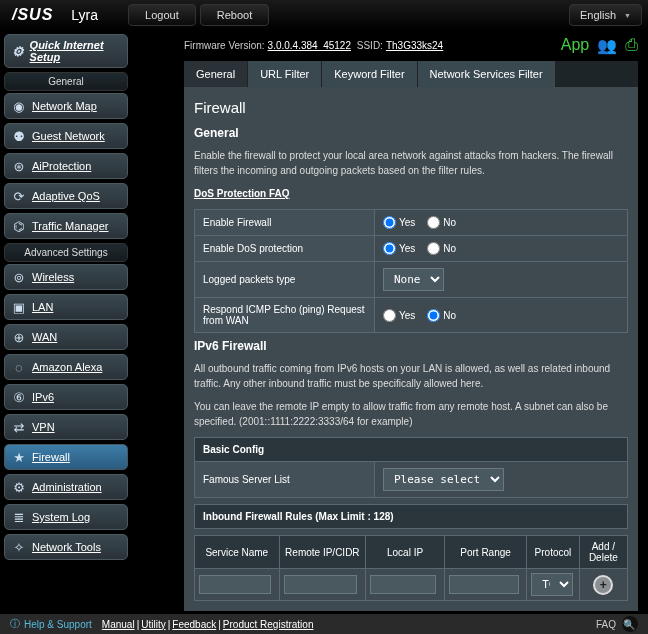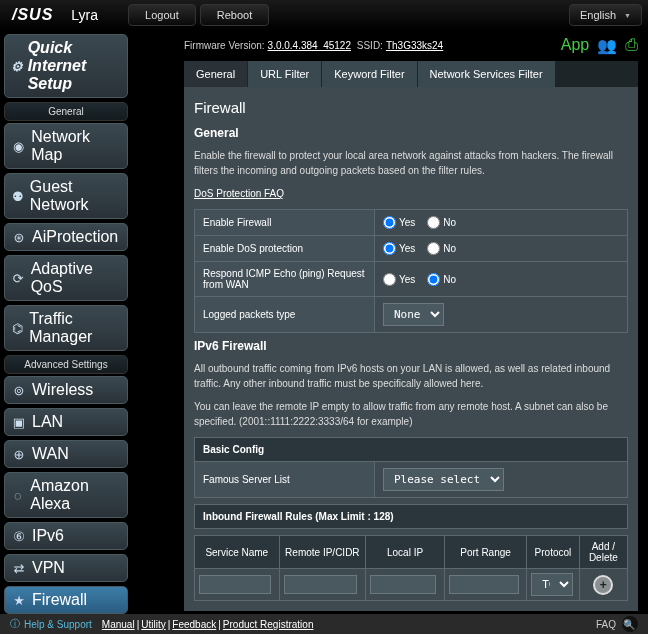--- a/index.html
+++ b/index.html
@@ -10,35 +10,35 @@
 .top-btn { background:linear-gradient(#2a2a2a,#0a0a0a); border:1px solid #333; color:#ddd; padding:4px 16px; border-radius:4px; margin-left:4px; cursor:pointer; font-size:11px; }
 .lang-btn { margin-left:auto; background:linear-gradient(#2a2a2a,#0a0a0a); border:1px solid #333; color:#ddd; padding:4px 10px; border-radius:4px; cursor:pointer; font-size:11px; display:flex; align-items:center; gap:8px;}
 .lang-btn::after{content:"▼"; font-size:7px; color:#aaa;}
 .layout { display:flex; height:calc(100% - 50px); }
 .sidebar { width:132px; padding:4px 4px; overflow:hidden; }
 .side-box { background:linear-gradient(#3a4850,#2a3238); border:1px solid #4a5860; border-radius:5px; padding:4px 6px; margin-bottom:4px; cursor:pointer; display:flex; align-items:center; gap:5px; min-height:25px; }
 .side-box.quick { min-height:34px; font-weight:bold; text-align:left; font-style:italic;}
 .side-heading { background:linear-gradient(#1f2a30,#151b1f); border:1px solid #333; border-radius:5px; padding:3px 6px; margin:4px 0 2px; text-align:center; color:#ddd; font-size:10px; }
 .side-box.active { background:linear-gradient(#3d7da8,#2a5c80); }
 .side-icon { width:16px; height:16px; display:inline-flex; align-items:center; justify-content:center; font-size:13px; color:#cde;}
-.side-label { font-size:16px; color:#fff; }
+.side-label { font-size:11px; color:#fff;text-decoration:underline; }
 .content { flex:1; padding:4px 10px 4px 4px; overflow-y:auto; overflow-x:hidden;margin-left:48px; }
 .content::-webkit-scrollbar{width:8px;} .content::-webkit-scrollbar-track{background:#1a1a1a;} .content::-webkit-scrollbar-thumb{background:#444;border-radius:3px;}
 .fw-row { display:flex; align-items:center; padding:2px 0 6px; font-size:10px; color:#ccc;}
 .fw-row a { color:#fff; text-decoration:underline; margin:0 3px;}
 .fw-icons { margin-left:auto; color:#4c4; display:flex; gap:8px; font-size:16px;}
 .fw-icons .grey{color:#888;}
 .tabs { display:flex; background:#1e2528; }
 .tab { padding:7px 12px; color:#fff; font-size:11px; cursor:pointer; background:#3a4850; border-right:1px solid #222;}
 .tab.active { background:#2a3238; }
 .panel { background:#3f4a50; padding:10px; }
 .h1 { font-size:15px; color:#fff; margin:2px 0 10px; }
 .h2 { font-size:12px; font-weight:bold; color:#fff; margin:6px 0 8px; }
 .para { font-size:10px; color:#ddd; line-height:1.5; margin-bottom:8px;}
-.para a { color:#fff; text-decoration:underline;}
+.para a { color:#fff; text-decoration:underline;font-weight:bold;}
 .tbl { width:100%; border-collapse:collapse; margin-bottom:6px;}
 .tbl td { border:1px solid #5a6870; padding:6px 8px; font-size:10px; background:#3f4a50;}
 .tbl td.lbl { width:180px; background:#435058;}
 .tbl td.hdr { background:#2a363c; font-weight:bold; color:#fff;}
 .radio-grp { display:flex; gap:12px; align-items:center;}
 .radio-grp label { display:flex; align-items:center; gap:3px; cursor:pointer;}
 .radio-grp input[type=radio]{cursor:pointer;}
 .sel { background:#4a5860; border:1px solid #6a7880; color:#fff; padding:3px 6px; font-family:monospace; font-size:11px; cursor:pointer;}
 .inb-tbl { width:100%; border-collapse:collapse;}
 .inb-tbl th{ background:#2a363c; border:1px solid #5a6870; padding:5px 4px; font-size:10px; font-weight:normal; color:#fff;}
@@ -190,37 +190,37 @@
                     <span>Yes</span>
                   </label>
           <label>
                     <input type="radio" style=""> 
                     <span>No</span>
                   </label>
                 </div>
               </td>
             </tr>
         <tr>
+              <td class="lbl">Logged packets type</td>
+        <td><select class="sel"><option>None</option></select></td>
+            </tr>
+        <tr>
               <td class="lbl">Respond ICMP Echo (ping) Request from WAN</td>
         <td>
                 <div class="radio-grp">
           <label>
                     <input type="radio" style=""> 
                     <span>Yes</span>
                   </label>
           <label>
                     <input type="radio" checked="" style=""> 
                     <span>No</span>
                   </label>
                 </div>
               </td>
-            </tr>
-        <tr>
-              <td class="lbl">Logged packets type</td>
-        <td><select class="sel"><option>None</option></select></td>
             </tr>
       </tbody>
         </table>
 
       <div class="h2">IPv6 Firewall</div>
       <div class="para">All outbound traffic coming from IPv6 hosts on your LAN is allowed, as well as related inbound traffic. Any other inbound traffic must be specifically allowed here.</div>
       <div class="para">You can leave the remote IP empty to allow traffic from any remote host. A subnet can also be specified. (2001::1111:2222:3333/64 for example)</div>
 
       <table class="tbl">
         <tbody>

